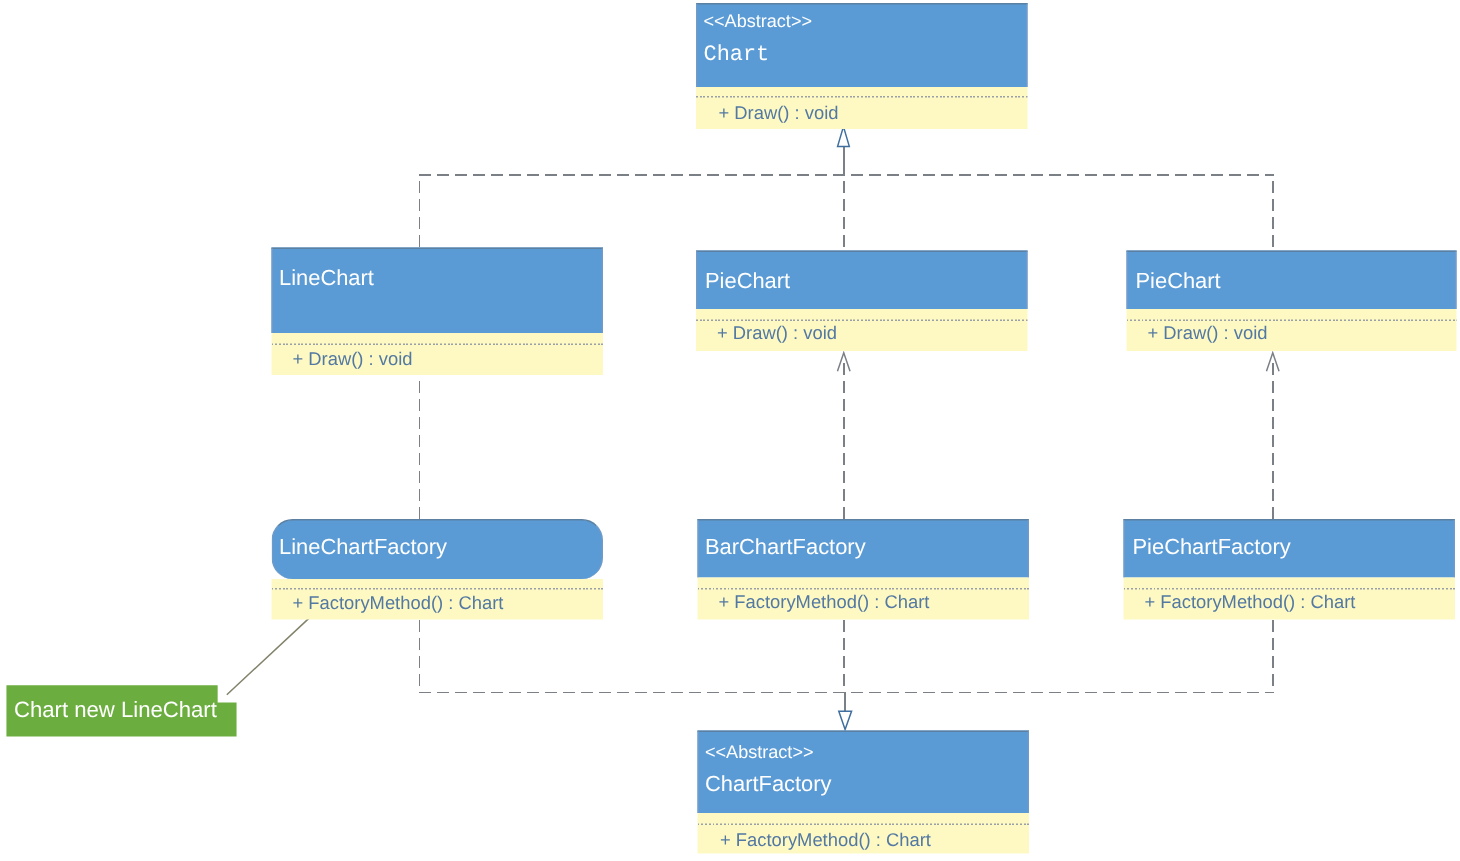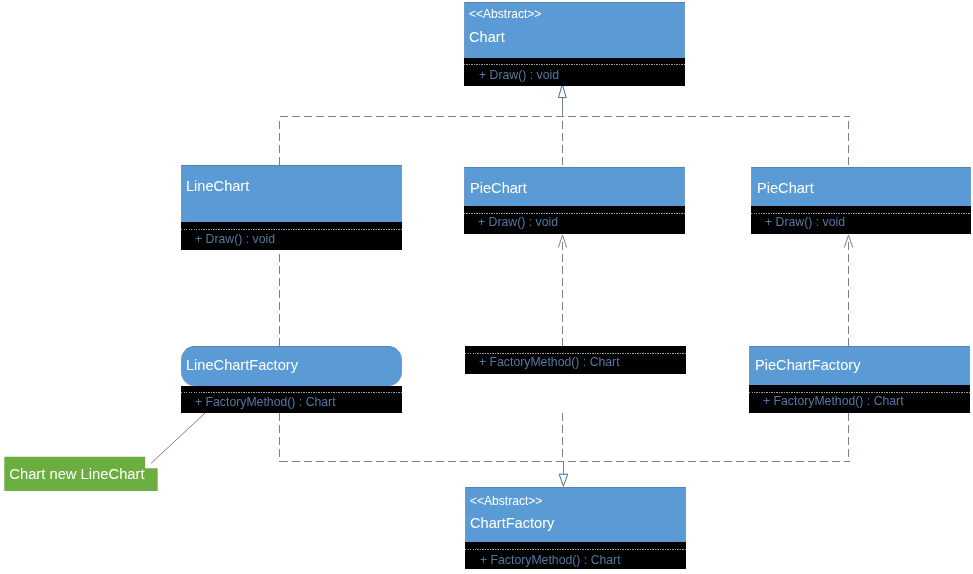--- a/index.html
+++ b/index.html
@@ -7,21 +7,21 @@
   body{width:973px;height:574px;overflow:hidden;
        font-family:"Liberation Sans",sans-serif;}
   #stage{position:relative;width:973px;height:574px;background:#ffffff;}
   #wires{position:absolute;left:0;top:0;width:973px;height:574px;}
 
   .uml-class{position:absolute;box-sizing:border-box;padding-left:24px;}
   .uml-head{background:#5b9bd5;color:#ffffff;box-sizing:border-box;position:relative;
             border-top:1px solid #5c80a2;border-left:1px solid #6f9ac9;border-right:1px solid #6f9ac9;}
   .stereo{position:absolute;font-size:12.05px;line-height:12px;white-space:nowrap;}
   .cname{position:absolute;font-size:14.6px;line-height:15px;white-space:nowrap;}
-  .uml-body{background:#000000;box-sizing:border-box;position:relative;}
+  .uml-body{background:#fef9c3;box-sizing:border-box;position:relative;}
   .sepline{position:absolute;left:0;right:0;height:1px;
            background-image:repeating-linear-gradient(to right,#9aa0a8 0 1.25px,rgba(255,255,255,0) 1.25px 2.5px);}
   .member{position:absolute;font-size:12.25px;line-height:13px;color:#5379a3;white-space:nowrap;}
   .note-text{position:absolute;color:#ffffff;font-size:14.75px;line-height:16px;white-space:nowrap;
              left:9.3px;top:465.5px;}
 </style>
 </head>
 <body>
 
 <div id="stage">
@@ -49,21 +49,21 @@
       <path d="M563.4 461.5 V 474.5"></path>
       <path d="M559.2 474.2 L 567.7 474.2 L 563.4 486.3 Z" fill="#ffffff" stroke="#3f6f9f" shape-rendering="auto"></path>
     </g>
     <path d="M151.2 463.2 L 206.8 411.4" stroke="#82826b" stroke-width="1" fill="none"></path>
     <path d="M4.3 456.8 H 145.1 V 468.3 H 157.7 V 491 H 4.3 Z" fill="#6cad40" stroke="none"></path>
   </svg>
 
   <div class="uml-class" style="left:440px;top:2px;width:245px;height:84px;">
     <div class="uml-head" style="height:56px;">
       <div class="stereo" style="left:4px;top:5px;">&lt;&lt;Abstract&gt;&gt;</div>
-      <div class="cname" style="left:4px;top:27px;">Chart</div>
+      <div class="cname" style="left:4px;top:27px;font-family:Liberation Mono, monospace;">Chart</div>
     </div>
     <div class="uml-body" style="height:28px;">
       <div class="sepline" style="top:6px;"></div>
       <div class="member" style="left:15px;top:11px;">+ Draw() : void</div>
     </div>
   </div>
 
   <div class="uml-class" style="left:157px;top:165px;width:245px;height:68px;">
     <div class="uml-head" style="height:57px;">
       <div class="cname" style="left:4px;top:13px;">LineChart</div>
@@ -98,20 +98,23 @@
     <div class="uml-head" style="height:40px;border-radius:14px;">
       <div class="cname" style="left:4px;top:11px;">LineChartFactory</div>
     </div>
     <div class="uml-body" style="height:27px;">
       <div class="sepline" style="top:6px;"></div>
       <div class="member" style="left:14px;top:10px;">+ FactoryMethod() : Chart</div>
     </div>
   </div>
 
   <div class="uml-class" style="left:441px;top:346px;width:245px;height:67px;">
+    <div class="uml-head" style="height:39px;">
+      <div class="cname" style="left:4px;top:11px;">BarChartFactory</div>
+    </div>
     <div class="uml-body" style="height:28px;">
       <div class="sepline" style="top:7px;"></div>
       <div class="member" style="left:14px;top:10px;">+ FactoryMethod() : Chart</div>
     </div>
   </div>
 
   <div class="uml-class" style="left:725px;top:346px;width:245px;height:67px;">
     <div class="uml-head" style="height:39px;">
       <div class="cname" style="left:5px;top:11px;">PieChartFactory</div>
     </div>

